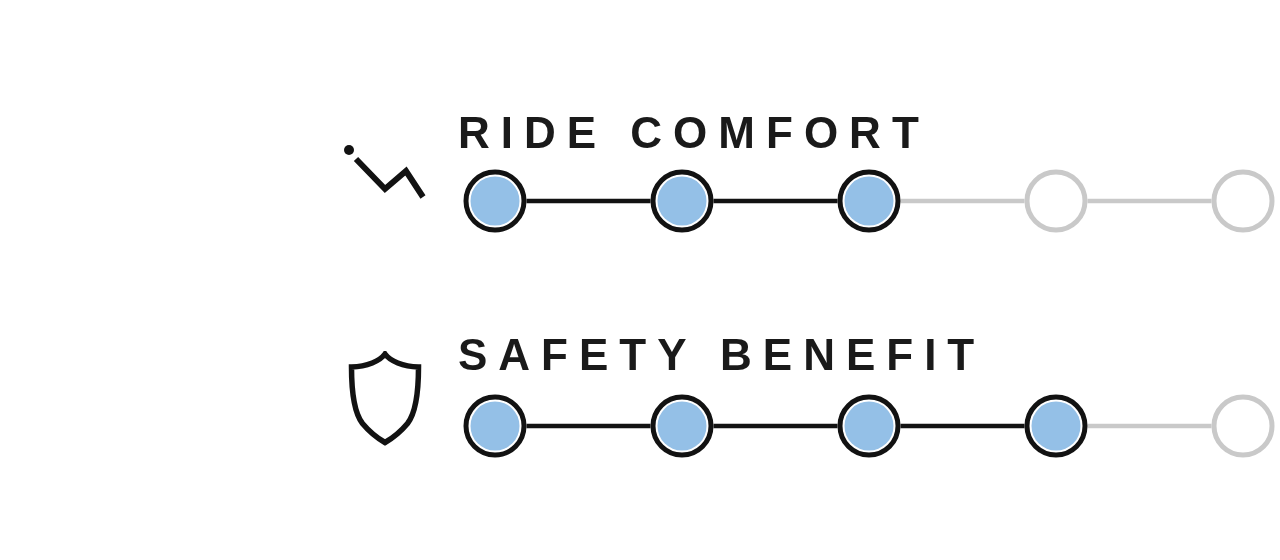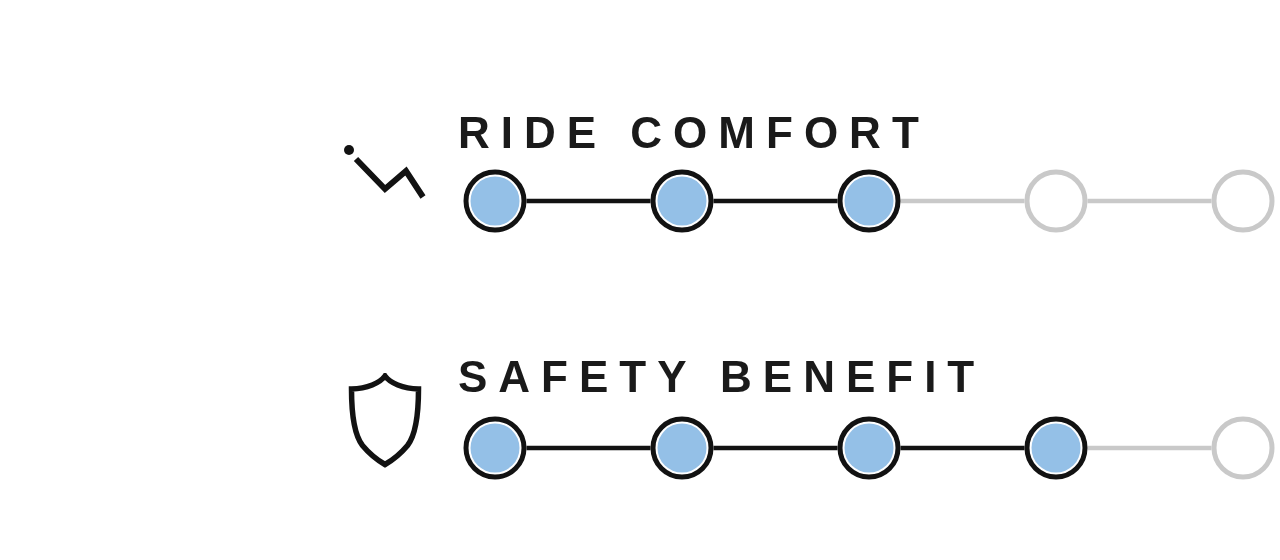--- a/index.html
+++ b/index.html
@@ -15,21 +15,21 @@
     background: var(--background, #ffffff);
     overflow: hidden;
   }
   .rating-row {
     position: absolute;
     left: 0;
     width: 1280px;
     height: 145px;
   }
   .row-ride-comfort { top: 102px; }
-  .row-safety-benefit { top: 346px; }
+  .row-safety-benefit { top: 324px; }
   .rating-icon {
     position: absolute;
     display: block;
     color: var(--icon, #121212);
   }
   .icon-recline { left: 340px; top: 39px; }
   .icon-shield  { left: 347px; top: 27px; }
   .rating-title {
     position: absolute;
     left: 458px;

